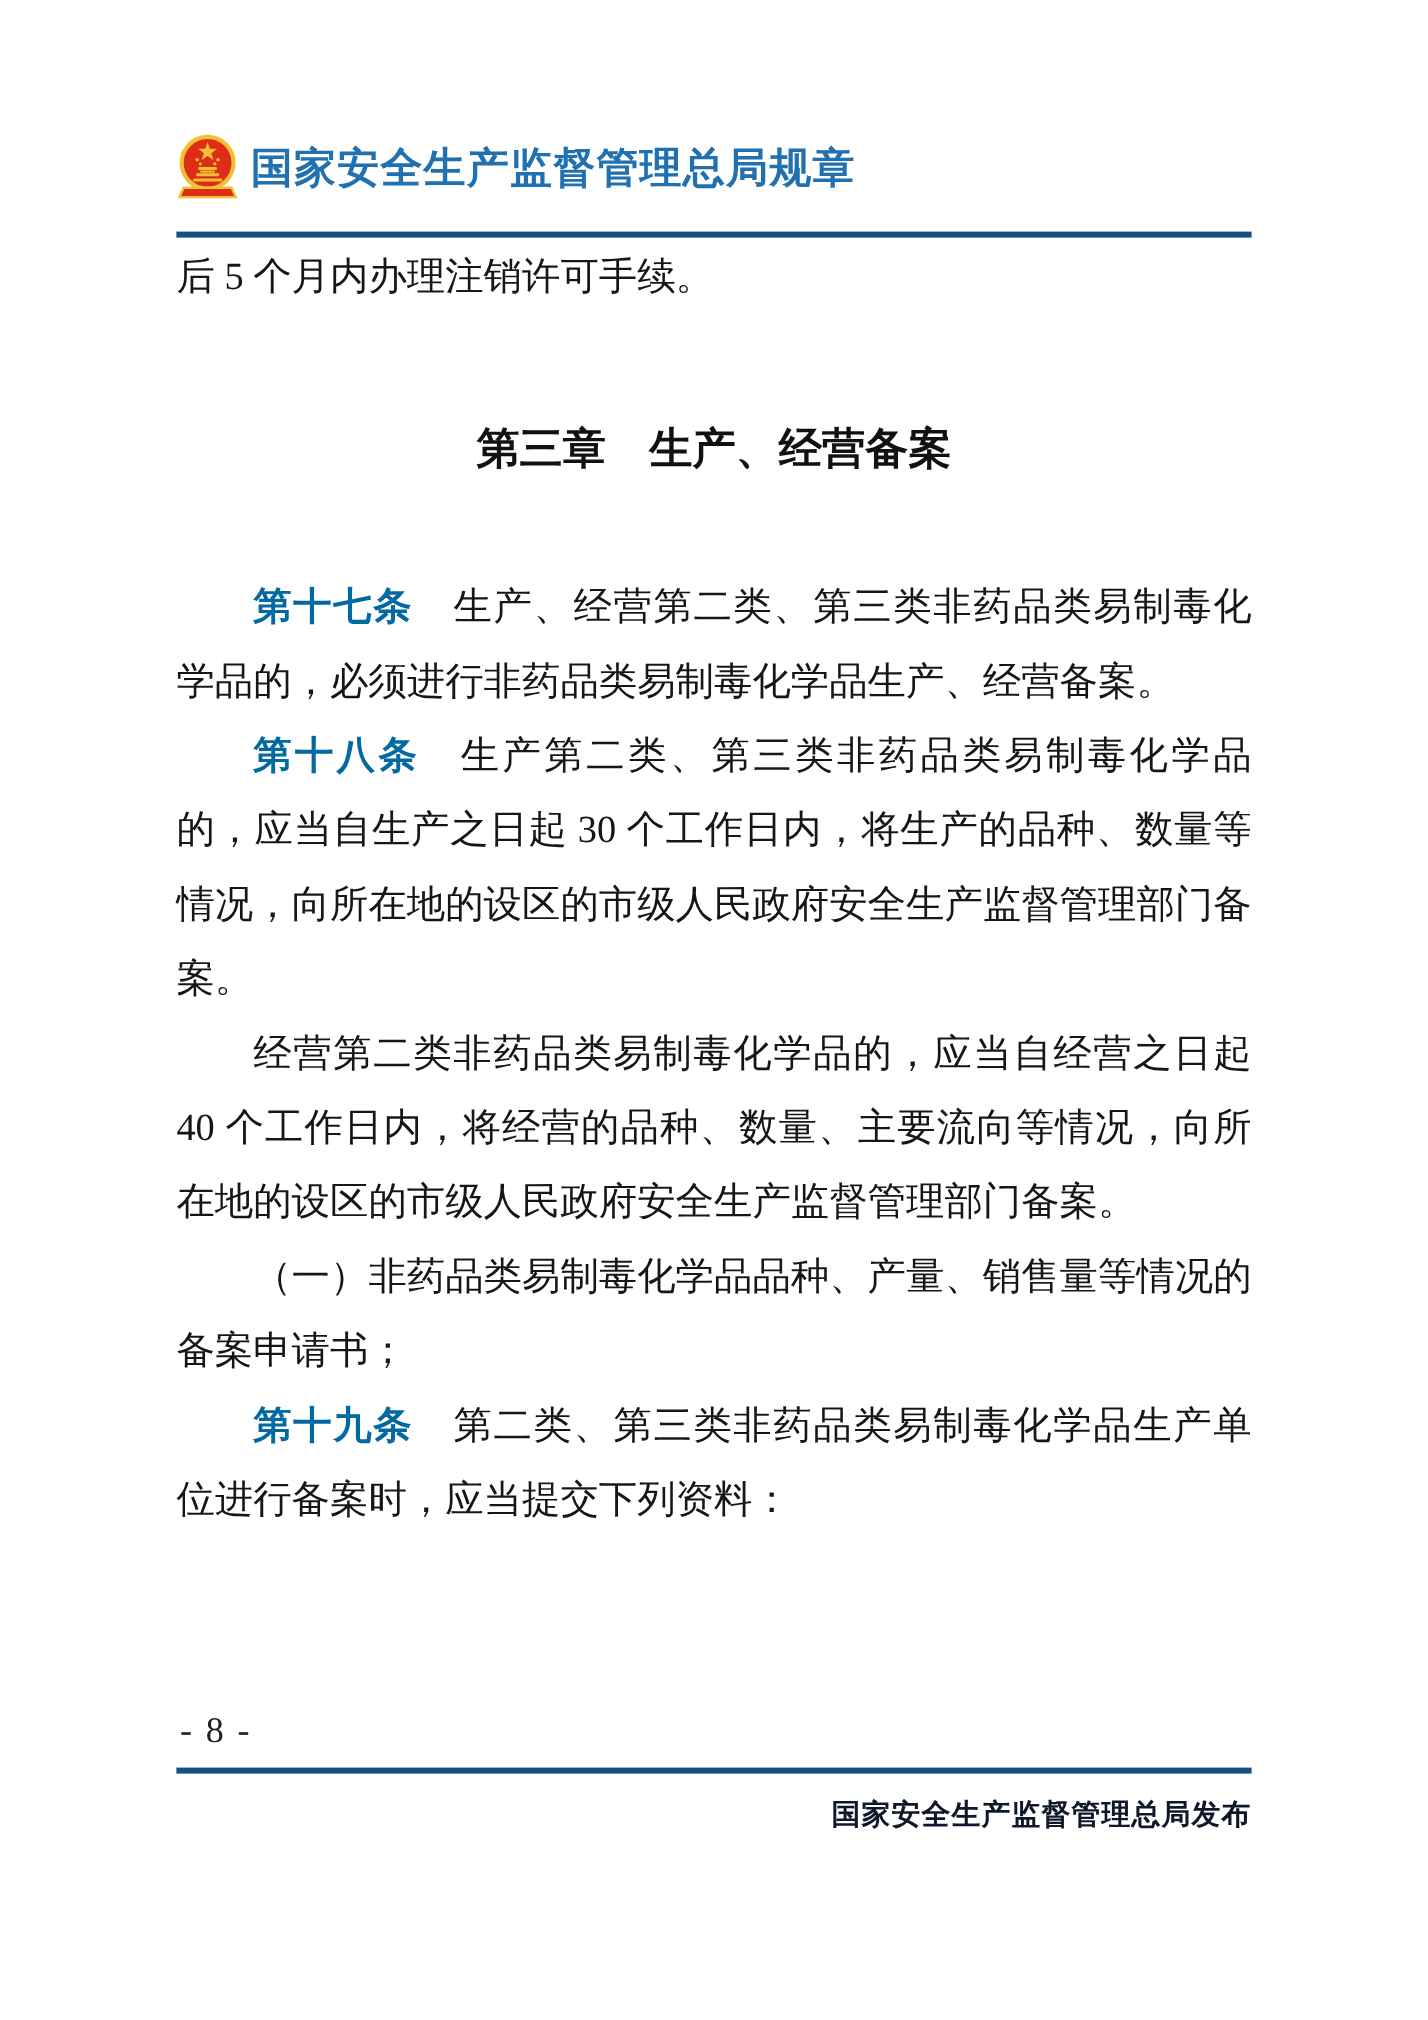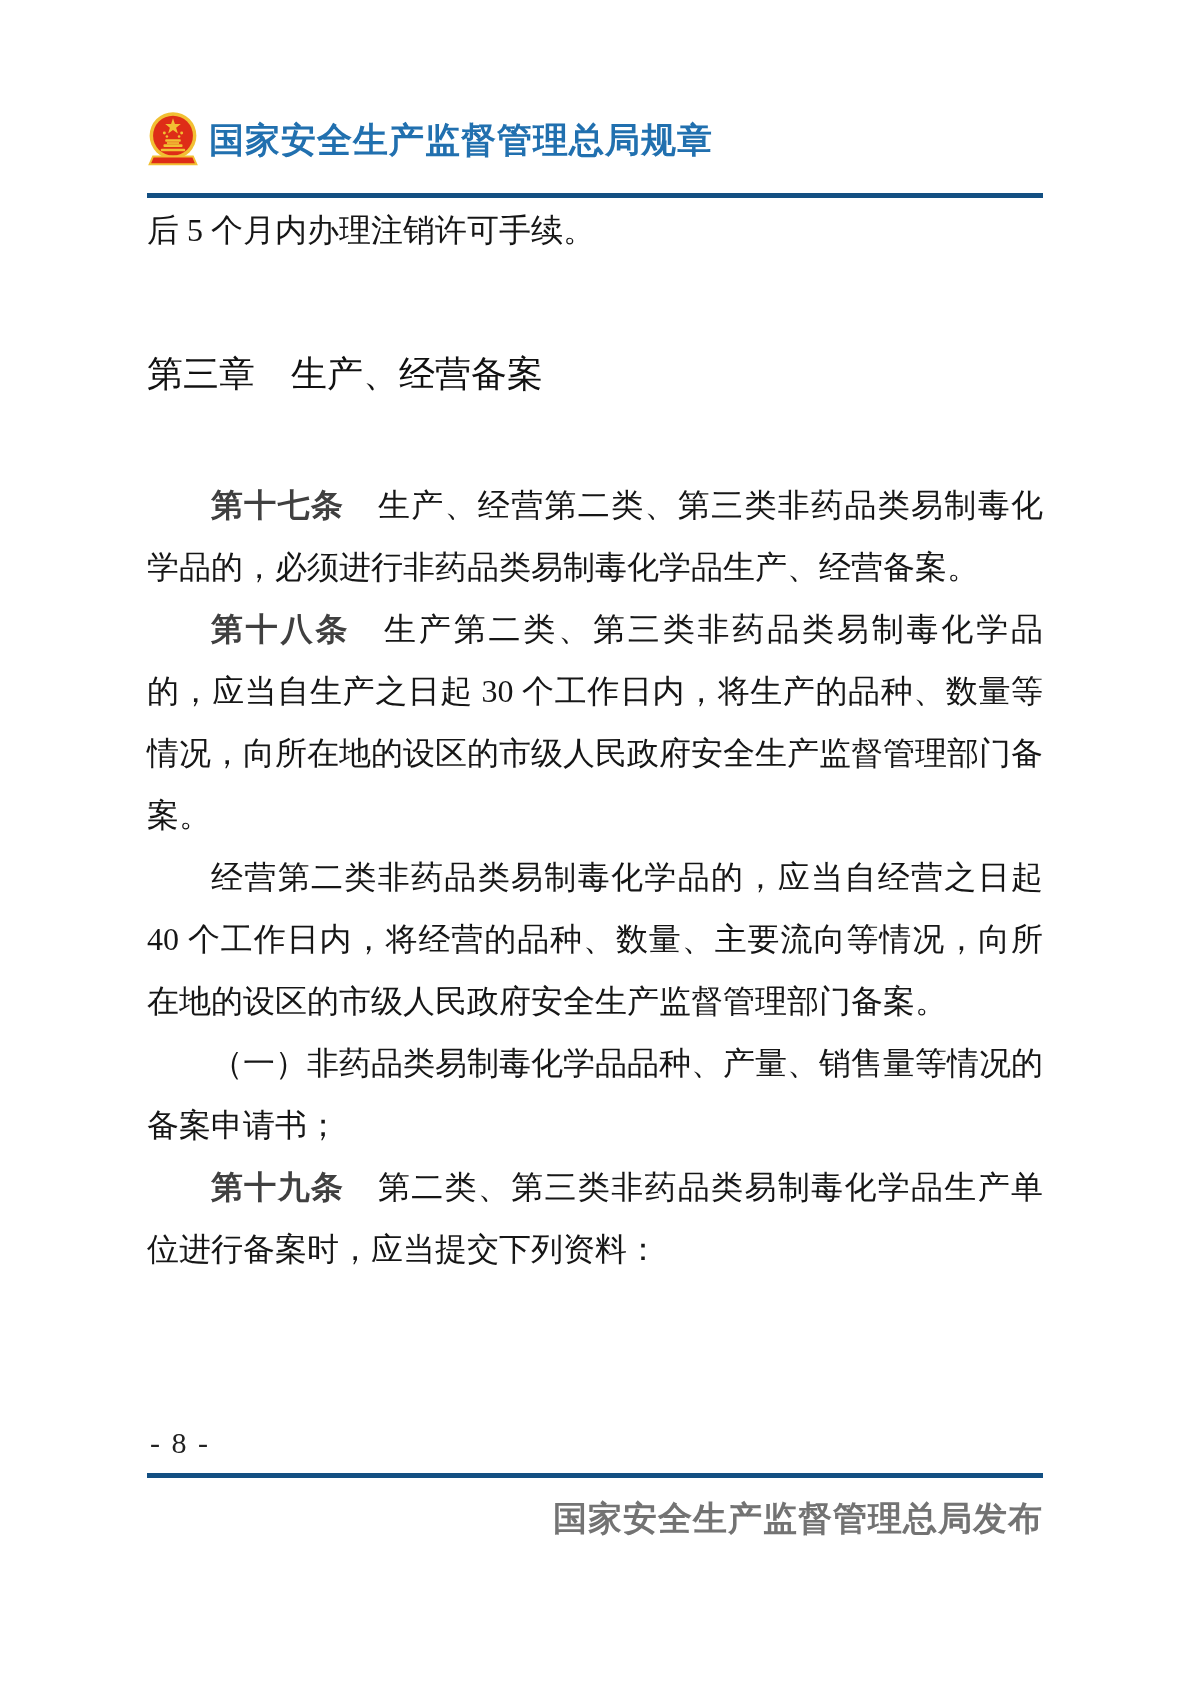--- a/index.html
+++ b/index.html
@@ -27,50 +27,50 @@
     background:#134f82;
   }
 
   
   .doc-body {
     position:absolute; left:147px; top:199px; width:896px;
     font-size:32px; line-height:62px; color:#161616;
   }
   .intro-line { margin:0; text-align:justify; }
   .chapter-heading {
-    margin:82px 0 0 0; text-align:left;
+    margin:82px 0 0 0; text-align:center;
     font-family:"Liberation Sans","DejaVu Sans",sans-serif;
-    font-weight:normal; font-size:36px; color:#111111;
+    font-weight:bold; font-size:36px; color:#111111;
     line-height:62px;
   }
   .paragraphs { margin-top:69px; }
   .body-par {
     margin:0; text-indent:2em;
     text-align:justify; text-justify:inter-ideograph;
   }
   .article-lead {
     font-family:"Liberation Sans","DejaVu Sans",sans-serif;
-    font-weight:bold; color:#404040;
+    font-weight:bold; color:#0369a1;
     margin-right:1.05em;
   }
 
   
   .page-number {
     position:absolute; left:150px; top:1412px;
     font-size:30px; line-height:62px; color:#222222;
     letter-spacing:2px;
   }
   .footer-rule {
     position:absolute; left:147px; top:1473px; width:896px; height:5px;
     background:#134f82;
   }
   .footer-publisher {
     position:absolute; right:147px; top:1496px;
     font-family:Liberation Mono, monospace;
-    font-weight:bold; font-size:34px; color:#737373;
+    font-weight:bold; font-size:24px; color:#0f172a;
     letter-spacing:1px; white-space:nowrap;
   }
 </style>
 </head>
 <body>
 
 <div class="page">
 
   <div class="header">
     <svg class="emblem" viewBox="0 0 60 68" aria-hidden="true">

